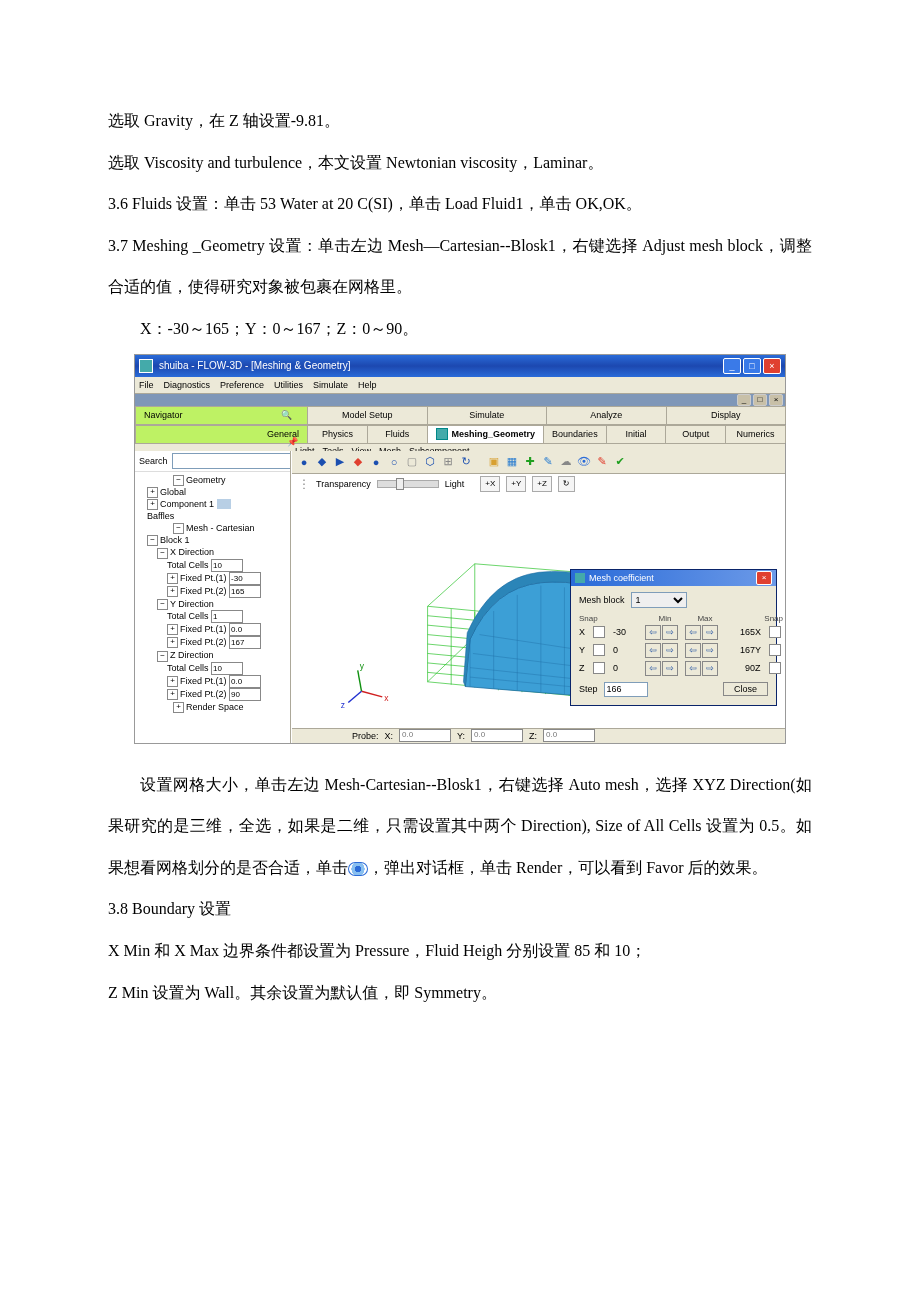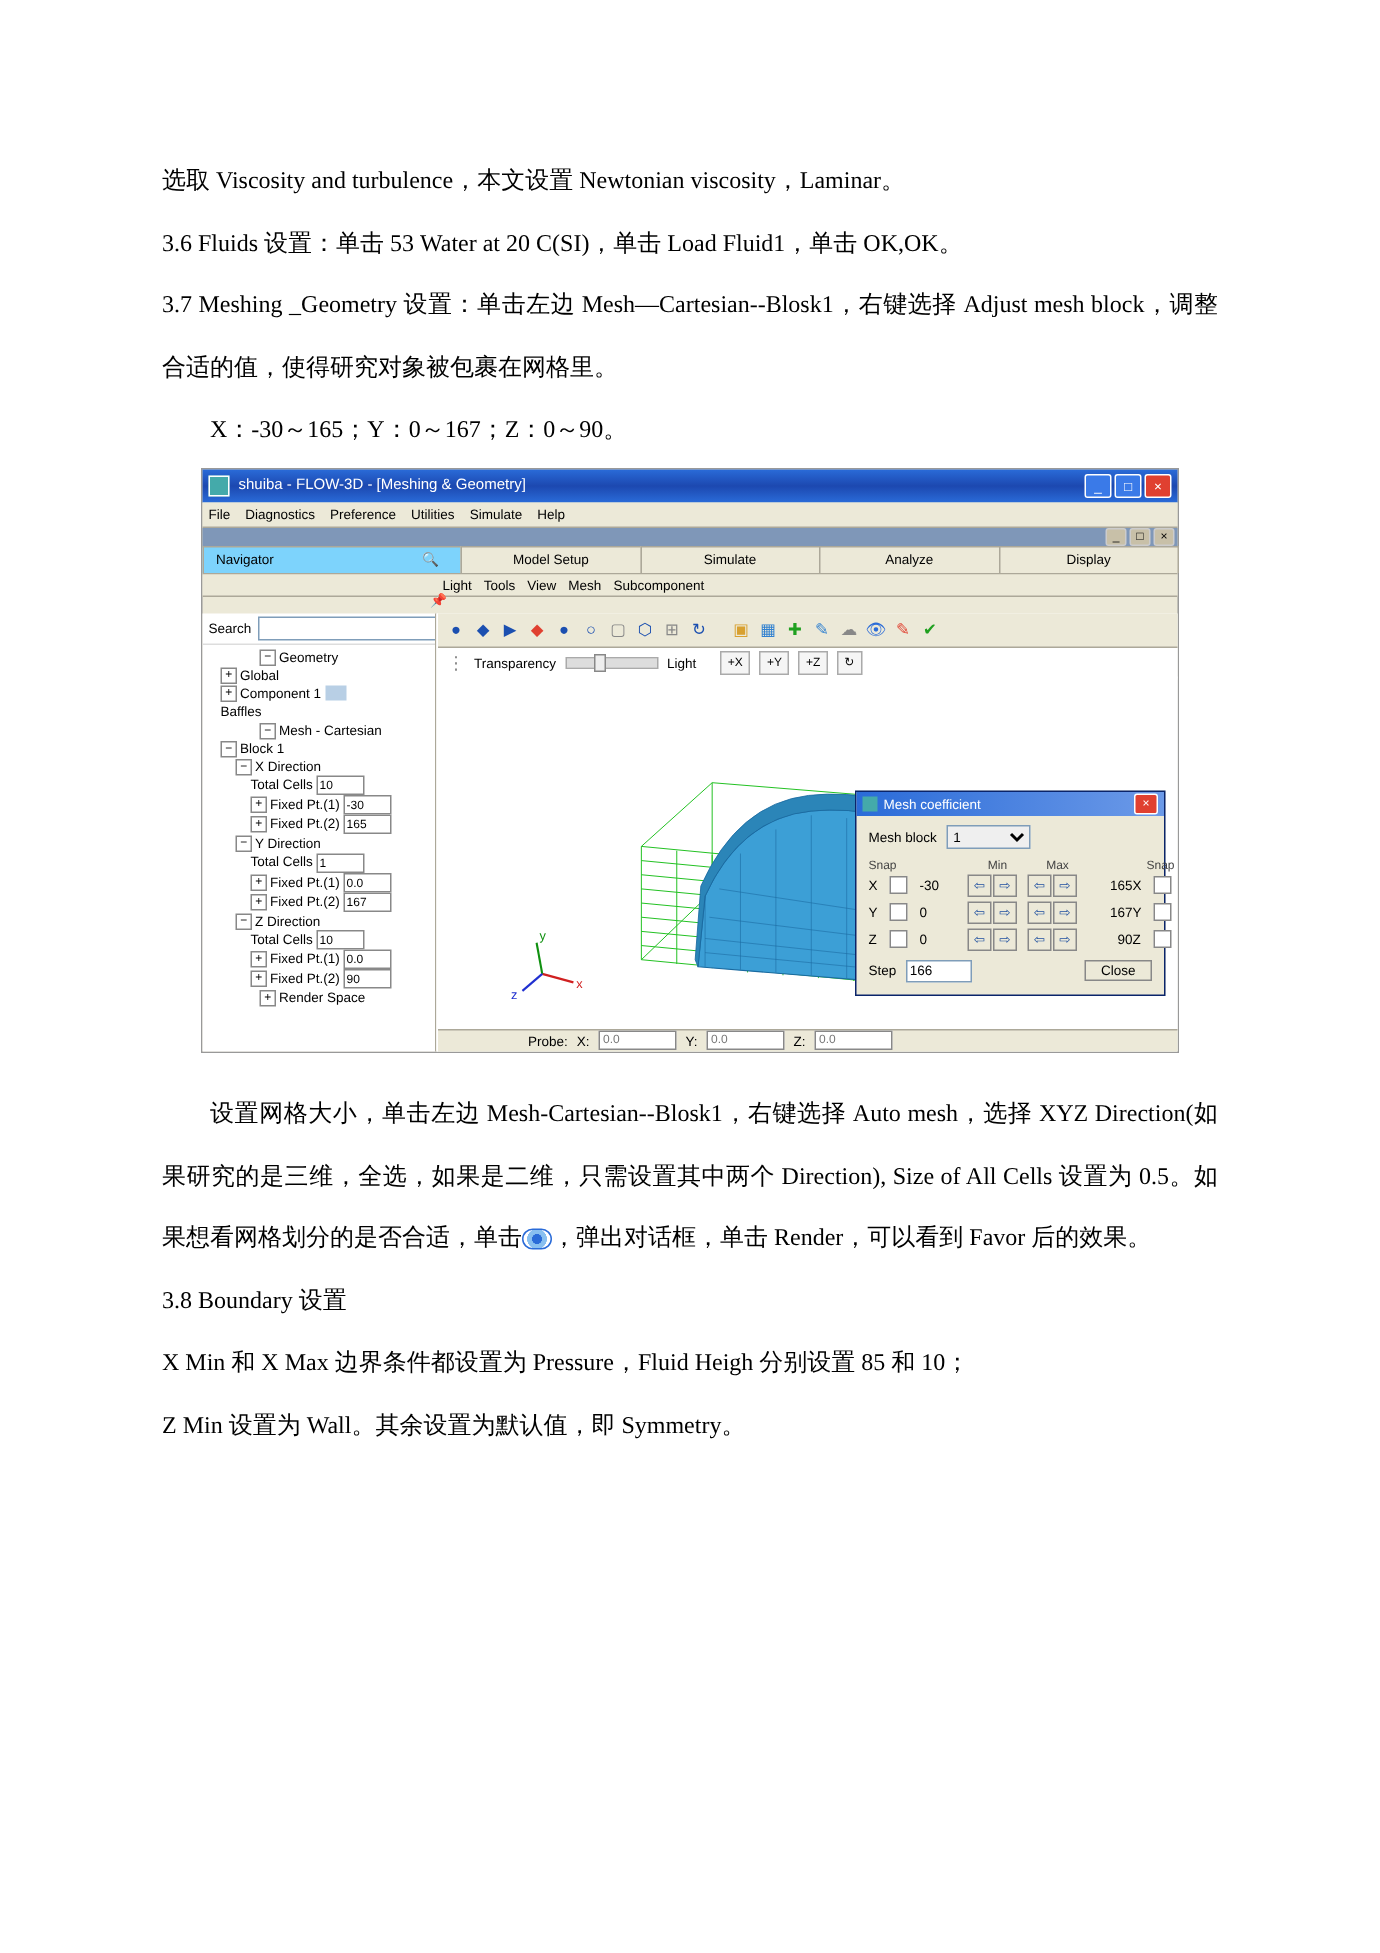--- a/index.html
+++ b/index.html
@@ -98,21 +98,21 @@
     display: flex;
     align-items: center;
     background: #ece9d8;
     flex: 1;
     justify-content: center;
     white-space: nowrap;
   }
   .tab.search-col {
     flex: 0 0 155px;
     justify-content: flex-end;
-    background: #7dd3fc;
+    background: #bef264;
   }
   .tab.active {
     background: #fff;
     font-weight: bold;
   }
   .tab .icon-sm {
     width: 10px;
     height: 10px;
     margin-right: 4px;
     display: inline-block;
@@ -397,20 +397,21 @@
     background: radial-gradient(circle at 50% 50%, #2a6bd8 30%, #88bff0 32%, #88bff0 60%, transparent 62%);
     border-radius: 50% / 70%;
     border: 1px solid #2a6bd8;
   }
 </style>
 </head>
 <body>
 
 <div class="page">
 
+  <p class="para">选取 Gravity，在 Z 轴设置-9.81。</p>
   <p class="para">选取 Viscosity and turbulence，本文设置 Newtonian viscosity，Laminar。</p>
   <p class="para">3.6 Fluids 设置：单击 53 Water at 20 C(SI)，单击 Load Fluid1，单击 OK,OK。</p>
   <p class="para">3.7 Meshing _Geometry 设置：单击左边 Mesh—Cartesian--Blosk1，右键选择 Adjust mesh block，调整合适的值，使得研究对象被包裹在网格里。</p>
   <p class="para sub-indent">X：-30～165；Y：0～167；Z：0～90。</p>
 
   <div class="screenshot">
 
     <div class="titlebar">
       <span style="width:12px;height:12px;background:#4aa;display:inline-block;margin-right:6px;border:1px solid #fff;"></span>
       <span>shuiba - FLOW-3D - [Meshing &amp; Geometry]</span>
@@ -440,20 +441,33 @@
         <span>Navigator</span>
         <span style="flex:1"></span>
         <span style="color:#2a6bd8;margin-right:6px;">🔍</span>
       </div>
       <div class="tab">Model Setup</div>
       <div class="tab">Simulate</div>
       <div class="tab">Analyze</div>
       <div class="tab">Display</div>
     </div>
 
+    <div class="tabrow">
+      <div class="tab search-col">General</div>
+      <div class="tab">Physics</div>
+      <div class="tab">Fluids</div>
+      <div class="tab active">
+        <span class="icon-sm" style="background:#4aa;border:1px solid #088;"></span>
+        <span>Meshing_Geometry</span>
+      </div>
+      <div class="tab">Boundaries</div>
+      <div class="tab">Initial</div>
+      <div class="tab">Output</div>
+      <div class="tab">Numerics</div>
+    </div>
 
     <div class="submenubar">
       <span>Light</span>
       <span>Tools</span>
       <span>View</span>
       <span>Mesh</span>
       <span>Subcomponent</span>
     </div>
     <span class="pin">📌</span>
 

